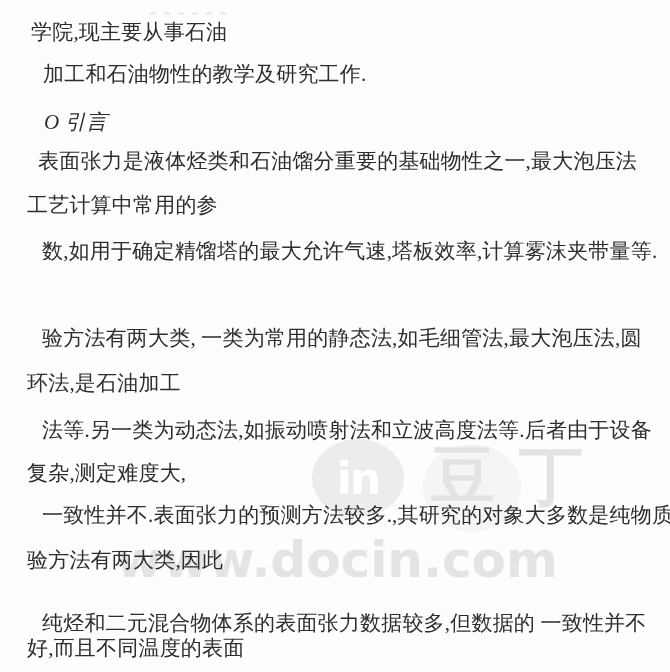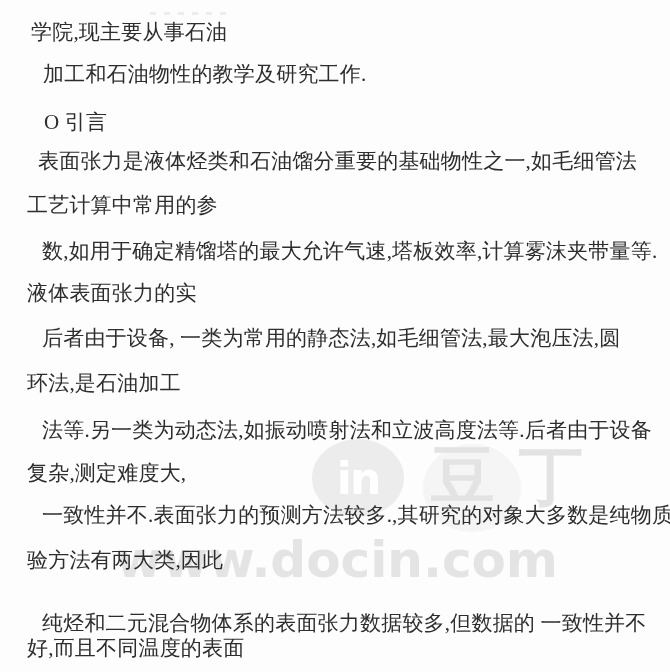--- a/index.html
+++ b/index.html
@@ -132,26 +132,25 @@
     </div>
     <div class="wm-leaf"></div>
     <span class="wm-brand">豆丁</span>
   </div>
 
   <div class="wm-url">www.docin.com</div>
 
   <div class="text-layer">
     <div class="line" style="top:21px;  left:31px;">学院,现主要从事石油</div>
     <div class="line" style="top:63px;  left:43px;">加工和石油物性的教学及研究工作.</div>
-    <div class="line" style="top:111px; left:44px;">O 引言</div>
-    <div class="line" style="top:150px; left:38px;">表面张力是液体烃类和石油馏分重要的基础物性之一,如毛细管法</div>
+    <div class="line" style="top:111px; left:44px;font-style:italic;">O 引言</div>
+    <div class="line" style="top:150px; left:38px;">表面张力是液体烃类和石油馏分重要的基础物性之一,最大泡压法</div>
     <div class="line" style="top:240px; left:42px;">数,如用于确定精馏塔的最大允许气速,塔板效率,计算雾沫夹带量等.</div>
     <div class="line" style="top:194px; left:27px;">工艺计算中常用的参</div>
-    <div class="line" style="top:282px; left:27px;">液体表面张力的实</div>
-    <div class="line" style="top:327px; left:42px;">后者由于设备, 一类为常用的静态法,如毛细管法,最大泡压法,圆</div>
+    <div class="line" style="top:327px; left:42px;">验方法有两大类, 一类为常用的静态法,如毛细管法,最大泡压法,圆</div>
     <div class="line" style="top:372px; left:27px;">环法,是石油加工</div>
     <div class="line" style="top:462px; left:27px;">复杂,测定难度大,</div>
     <div class="line" style="top:419px; left:42px;">法等.另一类为动态法,如振动喷射法和立波高度法等.后者由于设备</div>
     <div class="line" style="top:504px; left:42px;">一致性并不.表面张力的预测方法较多.,其研究的对象大多数是纯物质</div>
     <div class="line" style="top:549px; left:27px;">验方法有两大类,因此</div>
     <div class="line" style="top:612px; left:42px;">纯烃和二元混合物体系的表面张力数据较多,但数据的 一致性并不</div>
     <div class="line" style="top:637px; left:27px;">好,而且不同温度的表面</div>
   </div>
 
 </div>

